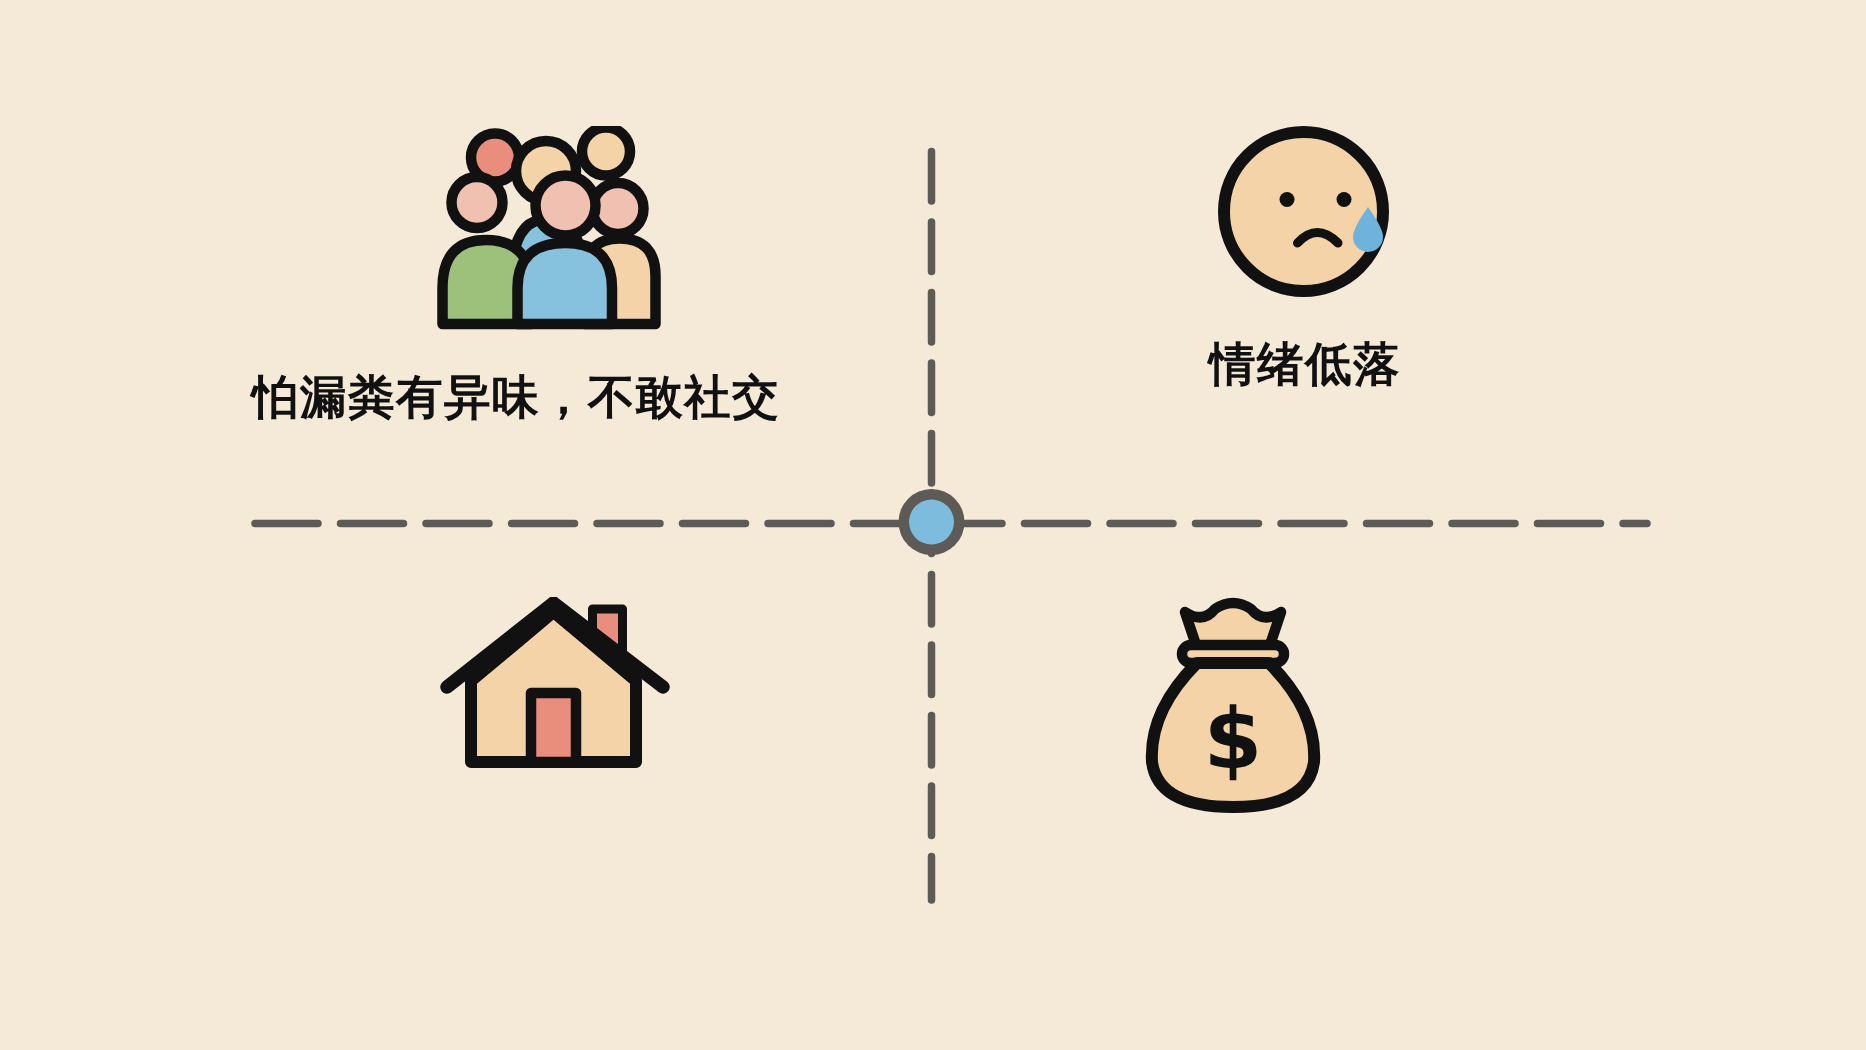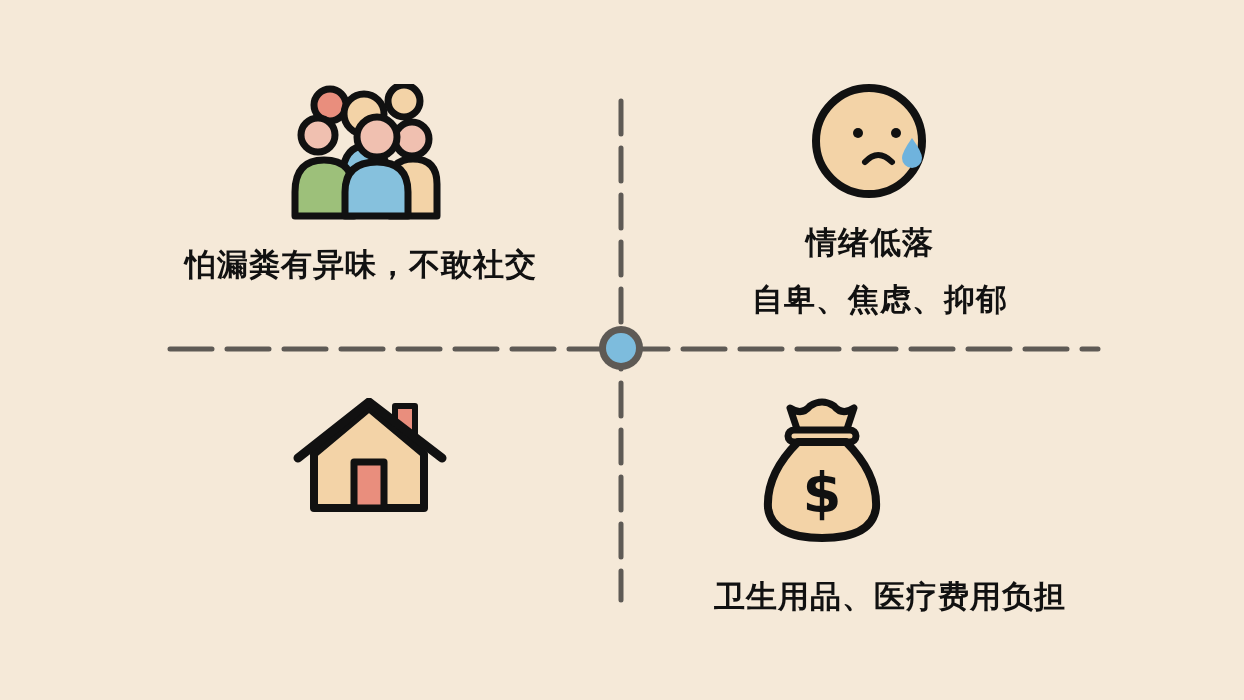--- a/index.html
+++ b/index.html
@@ -50,42 +50,40 @@
       <circle cx="87" cy="53" r="20" fill="#f0c0b0"></circle>
 
       <path d="M100 132 L100 100 Q100 75 123 75 Q147 75 147 100 L147 132 Z" fill="#f3d3a7"></path>
 
       <path d="M5 132 L5 108 Q5 76 34 76 Q64 76 64 108 L64 132 Z" fill="#9dc07a"></path>
 
       <path d="M55 132 L55 108 Q55 78 87 78 Q118 78 118 108 L118 132 Z" fill="#86c1dd"></path>
     </g>
   </svg>
 
-  <div class="quad-label" style="left:151px;top:244px;width:420px">怕漏粪有异味，不敢社交</div>
+  <div class="quad-label" style="left:134px;top:244px;width:420px">怕漏粪有异味，不敢社交</div>
 
   <svg class="icon" style="left:810px;top:82px" width="118" height="118" viewBox="0 0 118 118">
     <circle cx="59" cy="59" r="53" fill="#f3d3a7" stroke="#111" stroke-width="8"></circle>
     <circle cx="48" cy="51" r="5" fill="#111"></circle>
     <circle cx="86" cy="51" r="5" fill="#111"></circle>
     <path d="M55 80 Q68 66 82 80" fill="none" stroke="#111" stroke-width="6" stroke-linecap="round"></path>
     <path d="M102 56 Q92 70 92 76 A10 10 0 0 0 112 76 Q112 70 102 56 Z" fill="#6fb3dd"></path>
   </svg>
 
   <div class="quad-label" style="left:700px;top:222px;width:340px">情绪低落</div>
-  <div class="quad-label" style="left:680px;top:279px;width:400px">自卑、焦虑、抑郁</div>
 
   <svg class="icon" style="left:292px;top:398px" width="156" height="118" viewBox="0 0 156 118">
     <rect x="103" y="8" width="20" height="30" fill="#e98e7d" stroke="#111" stroke-width="6" stroke-linejoin="round"></rect>
     <path d="M22 56 L22 110 L132 110 L132 56 L77 10 Z" fill="#f3d3a7" stroke="#111" stroke-width="8" stroke-linejoin="round"></path>
     <path d="M6 60 L77 4 L150 60" fill="none" stroke="#111" stroke-width="9" stroke-linecap="round" stroke-linejoin="round"></path>
     <rect x="62" y="64" width="30" height="46" fill="#e98e7d" stroke="#111" stroke-width="7" stroke-linejoin="round"></rect>
   </svg>
 
 
   <svg class="icon" style="left:762px;top:398px" width="120" height="146" viewBox="0 0 120 146">
     <path d="M28 10 Q40 18 48 8 Q60 0 72 8 Q80 18 92 10 L84 34 L36 34 Z" fill="#f3d3a7" stroke="#111" stroke-width="7" stroke-linejoin="round"></path>
     <rect x="26" y="32" width="68" height="12" rx="6" fill="#f3d3a7" stroke="#111" stroke-width="7"></rect>
     <path d="M36 44 Q4 76 6 110 Q10 140 60 140 Q110 140 114 110 Q116 76 84 44 Z" fill="#f3d3a7" stroke="#111" stroke-width="8" stroke-linejoin="round"></path>
     <text x="60" y="114" text-anchor="middle" font-family="DejaVu Sans, sans-serif" font-size="56" font-weight="bold" fill="#111">$</text>
   </svg>
 
-  <div class="quad-label" style="left:670px;top:576px;width:440px">卫生用品、医疗费用负担</div>
 </div>
 
 </body></html>

